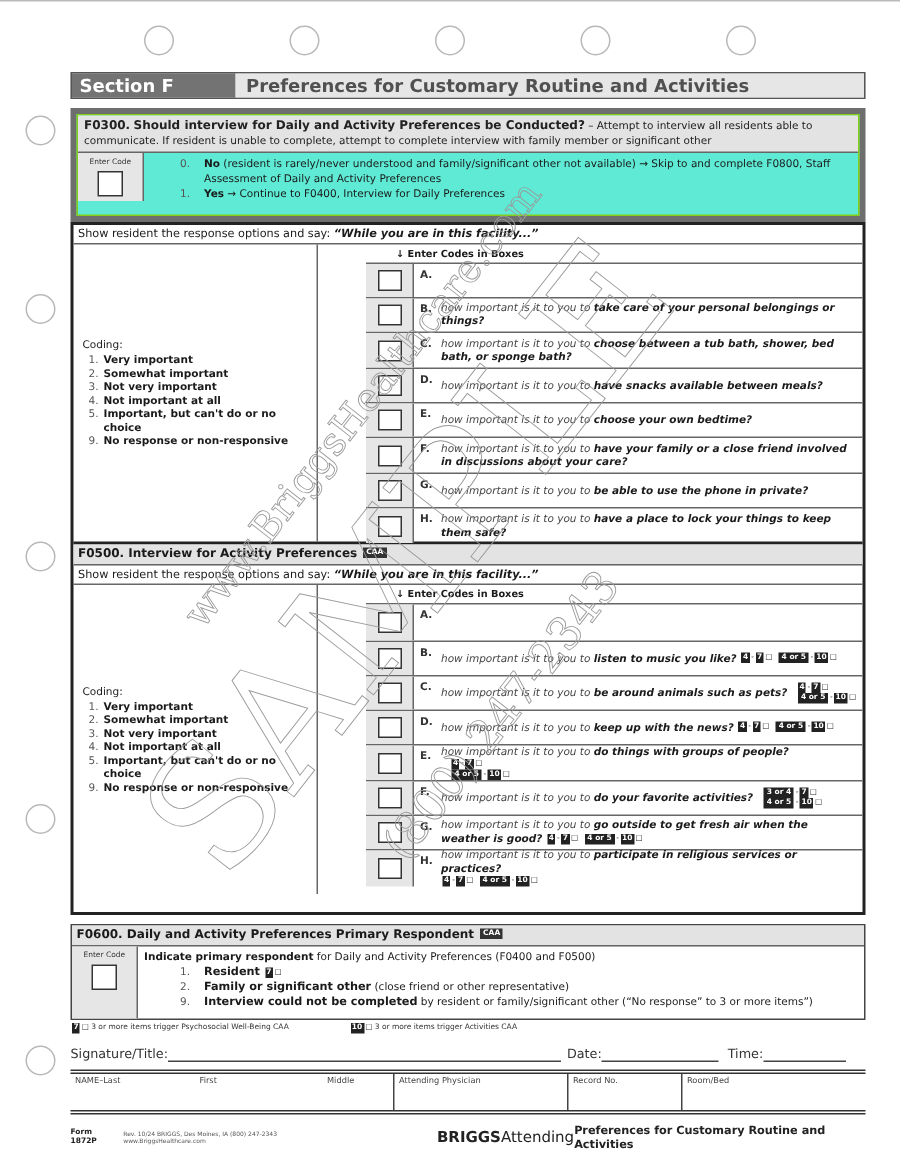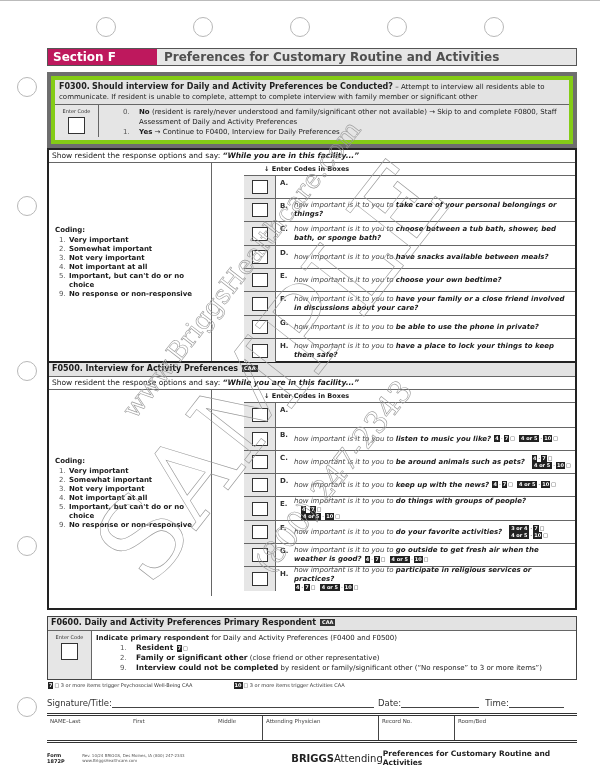--- a/index.html
+++ b/index.html
@@ -4,44 +4,44 @@
 <style>
   * { box-sizing: border-box; margin: 0; padding: 0; }
   html, body { width: 600px; height: 776px; background: #fff; overflow: hidden; }
   body { position: relative; font-family: "DejaVu Sans", sans-serif; color: #1a1a1a; }
   .topline { position: absolute; left: 0; top: 0; width: 600px; height: 1px; background: #bbb; }
   .hole { position: absolute; width: 20px; height: 20px; border: 1px solid #b8b8b8; border-radius: 50%; background: #fff; }
   .page { position: absolute; left: 47px; top: 48px; width: 530px; }
 
   
   .sec-head { position: absolute; left: 0; top: 0; width: 530px; height: 18px; display: flex; background: #d9d9d9; border: 1px solid #555; }
-  .sec-left { width: 109px; background: #be185d; color: #fff; font-weight: bold; font-size: 12px; line-height: 16px; padding-left: 5px; }
+  .sec-left { width: 109px; background: #737373; color: #fff; font-weight: bold; font-size: 12px; line-height: 16px; padding-left: 5px; }
   .sec-right { flex: 1; background: #e6e6e6; color: #505050; font-weight: bold; font-size: 12px; line-height: 16px; padding-left: 7px; }
 
   
   .f0300 { position: absolute; left: 0; top: 24px; width: 530px; height: 92px; background: #6e6e6e; padding: 4px; }
-  .f0300 .inner { background: #e5e5e5; width: 100%; height: 100%; border: 4px solid #84cc16; }
+  .f0300 .inner { background: #5eead4; width: 100%; height: 100%; border: 1px solid #84cc16; }
   .qhead { background: #e3e3e3; font-size: 7px; line-height: 10px; padding: 2px 4px; border-bottom: 1px solid #666; color: #222; }
   .qhead b { font-size: 8px; }
   .code-row { display: flex; }
   .enter-code { width: 44px; border-right: 1px solid #666; background: #e6e6e6; font-size: 5px; text-align: center; padding-top: 3px; color: #333; }
   .enter-code .box { width: 17px; height: 17px; border: 1px solid #333; background: #fff; margin: 3px auto 0; }
   .opts { flex: 1; font-size: 7px; line-height: 10px; padding: 2px 0 0 24px; }
   .opt { display: flex; }
   .opt .n { width: 16px; color: #555; }
   .opt .t { flex: 1; }
 
   
   .bigblock { position: absolute; left: 0; top: 100px; width: 530px; height: 462px; border: 2px solid #222; }
   .subhead { background: #e3e3e3; font-size: 8px; font-weight: bold; line-height: 12px; padding-left: 3px; border-bottom: 1px solid #666; height: 14px; }
   .showline { font-size: 7.5px; line-height: 12px; padding-left: 3px; border-bottom: 1px solid #666; height: 13px; }
   .showline i { font-weight: bold; }
   .qarea { display: flex; border-bottom: 2px solid #222; }
   .coding { width: 163px; border-right: 1px solid #666; font-size: 7px; line-height: 9px; padding: 0 0 0 6px; display: flex; flex-direction: column; justify-content: center; }
-  .coding .ttl { font-weight: bold; margin-bottom: 1px; }
+  .coding .ttl { font-weight: normal; margin-bottom: 1px; }
   .coding .ci { display: flex; padding-left: 4px; }
   .coding .ci .n { width: 10px; color: #555; }
   .coding .ci .t { flex: 1; font-weight: bold; }
   .qcol { flex: 1; margin-left: 32px; }
   .enterhdr { height: 13px; font-size: 6.5px; font-weight: bold; line-height: 13px; padding-left: 20px; border-bottom: 1px solid #666; }
   .qrow { display: flex; border-bottom: 1px solid #666; }
   .qrow:last-child { border-bottom: none; }
   .qbox { width: 32px; background: #e6e6e6; border-right: 1px solid #666; display: flex; align-items: center; justify-content: center; }
   .qbox .box { width: 16px; height: 14px; border: 1px solid #333; background: #fff; }
   .qtext { flex: 1; font-size: 7px; line-height: 9px; padding: 2px 4px; display: flex; align-items: center; }

